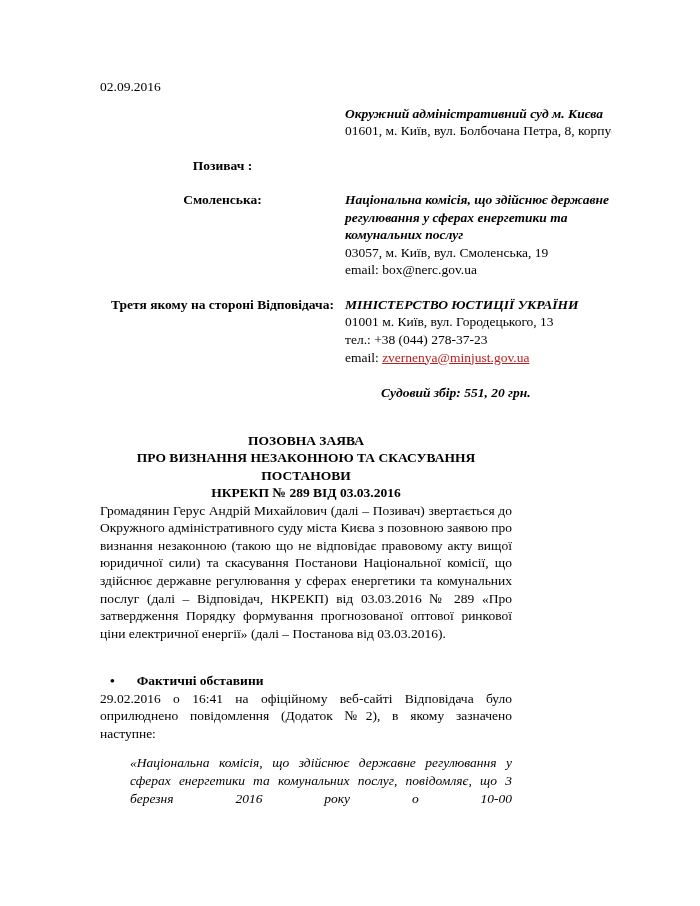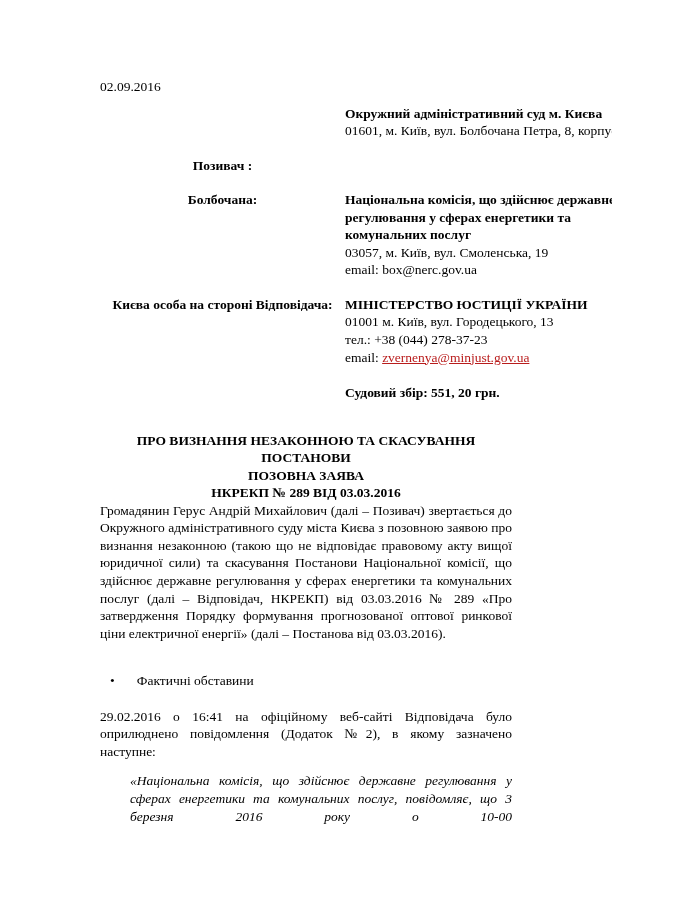--- a/index.html
+++ b/index.html
@@ -18,53 +18,53 @@
     padding: 78px 100px 18px 100px;
     font-size: 13.5px;
     line-height: 1.3;
     overflow: hidden;
   }
   .date { margin-bottom: 9px; }
 
   
   .parties { width: 545px; }
   .prow { display: flex; margin-bottom: 17px; }
-  .prow:last-child { margin-bottom: 0; }
+  .prow:last-child { margin-bottom: 0; gap: 36px; }
   .plabel {
     width: 245px;
     flex: 0 0 245px;
     text-align: center;
     font-weight: bold;
   }
   .pvalue { flex: 1 1 auto; min-width: 0; }
-  .bold { font-weight: bold; }
+  .bold { font-weight: bold; font-style: italic; }
   .oneline { white-space: nowrap; }
   .fee-row { margin-top: 18px; }
   a.email-link {
     color: #b91c1c;
     text-decoration: underline;
   }
 
   
   .doc-title {
     margin-top: 30px;
     text-align: center;
     font-weight: bold;
   }
 
   
   .para { text-align: justify; }
   .intro { }
   .section-heading {
     margin-top: 30px;
     padding-left: 10px;
-    font-weight: normal;
+    font-weight: bold;
   }
   .section-heading .sh-text { margin-left: 22px; }
-  .facts { margin-top: 18px; }
+  .facts { }
   .quote {
     margin-top: 12px;
     margin-left: 30px;
     font-style: italic;
     text-align: justify;
     text-align-last: justify;
   }
   .quote .q-bold { font-weight: normal; }
 </style>
 </head>
@@ -82,50 +82,50 @@
         <div class="bold oneline">Окружний адміністративний суд м. Києва</div>
         <div class="oneline">01601, м. Київ, вул. Болбочана Петра, 8, корпус 1</div>
       </div>
     </div>
 
     <div class="prow">
       <div class="plabel">Позивач :</div>
     </div>
 
     <div class="prow">
-      <div class="plabel">Болбочана:</div>
+      <div class="plabel">Смоленська:</div>
       <div class="pvalue">
         <div class="bold">Національна комісія, що здійснює державне регулювання у сферах енергетики та комунальних послуг</div>
         <div class="oneline">03057, м. Київ, вул. Смоленська, 19</div>
         <div class="oneline"><span>email: </span><span>box@nerc.gov.ua</span></div>
       </div>
     </div>
 
     <div class="prow">
-      <div class="plabel">Києва особа на стороні Відповідача:</div>
+      <div class="plabel">Третя якому на стороні Відповідача:</div>
       <div class="pvalue">
         <div class="bold oneline">МІНІСТЕРСТВО ЮСТИЦІЇ УКРАЇНИ</div>
         <div class="oneline">01001 м. Київ, вул. Городецького, 13</div>
         <div class="oneline">тел.: +38 (044) 278-37-23</div>
         <div class="oneline"><span>email: </span><a href="#" class="email-link">zvernenya@minjust.gov.ua</a></div>
       </div>
     </div>
 
     <div class="prow fee-row">
       <div class="plabel"></div>
       <div class="pvalue">
         <div class="bold oneline">Судовий збір: 551, 20 грн.</div>
       </div>
     </div>
 
   </div>
 
   <div class="doc-title">
+    <div>ПОЗОВНА ЗАЯВА</div>
     <div>ПРО ВИЗНАННЯ НЕЗАКОННОЮ ТА СКАСУВАННЯ ПОСТАНОВИ</div>
-    <div>ПОЗОВНА ЗАЯВА</div>
     <div>НКРЕКП № 289 ВІД 03.03.2016</div>
   </div>
 
   <div class="para intro">Громадянин Герус Андрій Михайлович (далі – Позивач) звертається до Окружного адміністративного суду міста Києва з позовною заявою про визнання незаконною (такою що не відповідає правовому акту вищої юридичної сили) та скасування Постанови Національної комісії, що здійснює державне регулювання у сферах енергетики та комунальних послуг (далі – Відповідач, НКРЕКП) від 03.03.2016 № 289 «Про затвердження Порядку формування прогнозованої оптової ринкової ціни електричної енергії» (далі – Постанова від 03.03.2016).</div>
 
   <div class="section-heading">
     <span class="bullet">•</span><span class="sh-text">Фактичні обставини</span>
   </div>
 
   <div class="para facts">29.02.2016 о 16:41 на офіційному веб-сайті Відповідача було оприлюднено повідомлення (Додаток №2), в якому зазначено наступне:</div>

